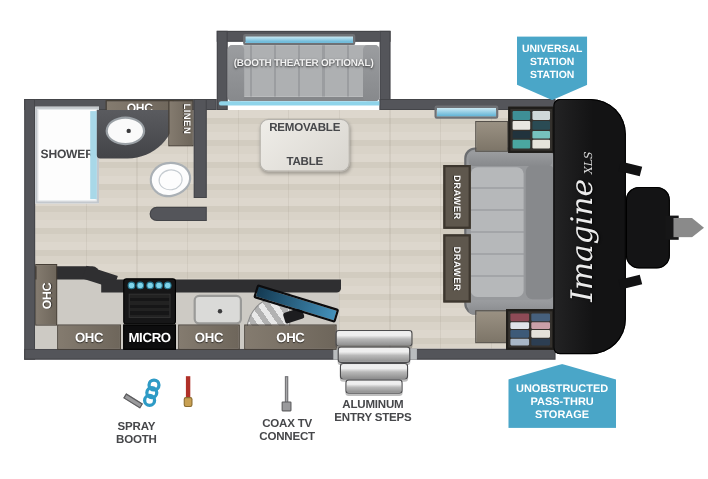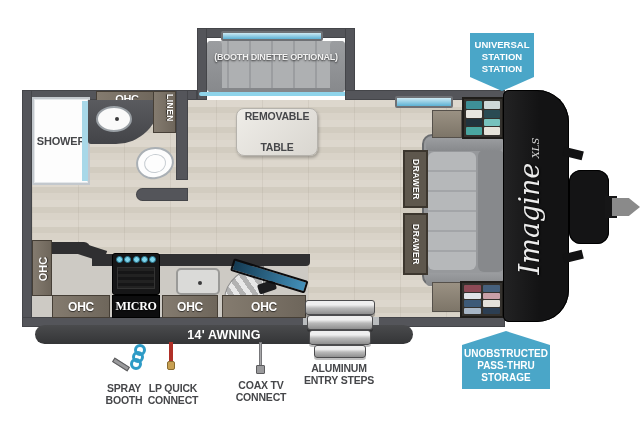--- a/index.html
+++ b/index.html
@@ -38,21 +38,21 @@
 
   <div class="abs wall" style="left:197px;top:28px;width:158px;height:10px;"></div>
   <div class="abs wall" style="left:197px;top:28px;width:10px;height:72px;"></div>
   <div class="abs wall" style="left:345px;top:28px;width:10px;height:72px;"></div>
   <div class="abs win" style="left:221px;top:31px;width:102px;height:10px;"></div>
   <div class="abs couch" style="left:207px;top:41px;width:138px;height:51px;"></div>
   <div class="abs armrest" style="left:207px;top:41px;width:15px;height:51px;"></div>
   <div class="abs armrest" style="left:330px;top:41px;width:15px;height:51px;"></div>
   <div class="abs" style="left:199px;top:92px;width:150px;height:4px;background:#8fd4ea;border-radius:2px;"></div>
   <div class="abs" style="left:196px;top:52px;width:160px;text-align:center;">
-    <div style="color:#f2f2f2;font-weight:bold;font-size:9px;letter-spacing:-0.2px;text-shadow:0 1px 2px rgba(0,0,0,.75);">(BOOTH DINETTE OPTIONAL)</div>
+    <div style="color:#f2f2f2;font-weight:bold;font-size:9px;letter-spacing:-0.2px;text-shadow:0 1px 2px rgba(0,0,0,.75);">(BOOTH THEATER OPTIONAL)</div>
   </div>
 
   <div class="abs wall" style="left:22px;top:90px;width:175px;height:10px;"></div>
   <div class="abs wall" style="left:345px;top:90px;width:160px;height:10px;"></div>
   <div class="abs wall" style="left:22px;top:90px;width:10px;height:237px;"></div>
   <div class="abs wall" style="left:22px;top:317px;width:483px;height:10px;"></div>
   <div class="abs" style="left:303px;top:317px;width:76px;height:10px;background:#b9bcbe;"></div>
   <div class="abs win" style="left:395px;top:96px;width:58px;height:12px;"></div>
 
   <div class="abs" style="left:32px;top:97px;width:58px;height:88px;background:#fdfdfd;border:2px solid #c3c8cd;box-shadow:0 0 0 1px #e4e7ea inset;">
@@ -98,21 +98,21 @@
   </div>
 
   <div class="abs" style="left:224px;top:266px;width:40px;height:34px;border-radius:100% 0 0 0;background:repeating-linear-gradient(55deg,#e8e8e8 0 5px,#b2b2b2 5px 10px);border:1px solid #8a8a8a;"></div>
   <div class="abs" style="left:258px;top:282px;width:18px;height:10px;background:#1d1d1f;transform:rotate(-18deg);border-radius:2px;"></div>
   <div class="abs" style="left:232px;top:258px;width:78px;height:13px;background:linear-gradient(90deg,#143a52,#4390ba);border:2px solid #0c0c0e;border-radius:2px;transform:rotate(17deg);transform-origin:left center;"></div>
 
   <div class="abs wood" style="left:32px;top:240px;width:20px;height:56px;">
     <div style="position:absolute;left:-14px;top:22px;width:48px;text-align:center;transform:rotate(-90deg);color:#fff;font-weight:bold;font-size:11px;text-shadow:0 1px 1px rgba(0,0,0,.6);">OHC</div>
   </div>
   <div class="abs wood wood-label" style="left:52px;top:295px;width:58px;height:23px;">OHC</div>
-  <div class="abs wood-label" style="left:112px;top:295px;width:48px;height:23px;background:#0d0d0e;border:1px solid #000;font-family:Liberation Serif, serif;">MICRO</div>
+  <div class="abs wood-label" style="left:112px;top:295px;width:48px;height:23px;background:#0d0d0e;border:1px solid #000;">MICRO</div>
   <div class="abs wood wood-label" style="left:162px;top:295px;width:56px;height:23px;">OHC</div>
   <div class="abs wood wood-label" style="left:222px;top:295px;width:84px;height:23px;">OHC</div>
 
   <div class="abs" style="left:236px;top:108px;width:82px;height:48px;background:linear-gradient(135deg,#efedE8,#d9d6d0);border:1px solid #b5b2ac;border-radius:8px;box-shadow:1px 2px 3px rgba(0,0,0,.25);display:flex;flex-direction:column;align-items:center;justify-content:center;">
     <div class="dark-label-text" style="font-size:10.5px;text-align:right;">REMOVABLE</div>
     <div class="dark-label-text" style="font-size:10.5px;margin-top:19px;">TABLE</div>
   </div>
 
 
   <div class="abs" style="left:422px;top:134px;width:84px;height:152px;background:#97999c;border:2px solid #6b6d70;border-radius:10px;">
@@ -173,52 +173,45 @@
   <div class="abs" style="left:563px;top:252px;width:20px;height:9px;background:#121213;transform:rotate(-14deg);"></div>
   <div class="abs" style="left:569px;top:170px;width:40px;height:74px;background:#141415;border-radius:12px;box-shadow:0 0 0 1px #000 inset;"></div>
   <div class="abs" style="left:605px;top:196px;width:12px;height:22px;background:#161617;"></div>
   <div class="abs" style="left:612px;top:198px;width:28px;height:18px;background:#8a8a8a;clip-path:polygon(0 0,60% 0,100% 50%,60% 100%,0 100%);"></div>
 
   <div class="abs badge" style="left:470px;top:33px;width:64px;height:58px;background:#4aa6c8;clip-path:polygon(0 0,100% 0,100% 76%,50% 100%,0 76%);padding-top:6px;font-size:9.5px;line-height:1.25;">
     <div>UNIVERSAL</div>
     <div>STATION</div>
     <div>STATION</div>
   </div>
-  <div class="abs badge" style="left:462px;top:331px;width:88px;height:58px;background:#4aa6c8;clip-path:polygon(0 24%,50% 0,100% 24%,100% 100%,0 100%);padding-top:17px;font-size:10px;line-height:1.2;">
+  <div class="abs badge" style="left:462px;top:331px;width:98px;height:58px;background:#4aa6c8;clip-path:polygon(0 24%,50% 0,100% 24%,100% 100%,0 100%);padding-top:17px;font-size:10px;line-height:1.2;">
     <div>UNOBSTRUCTED</div>
     <div>PASS-THRU</div>
     <div>STORAGE</div>
   </div>
 
-  <div class="abs" style="left:35px;top:325px;width:378px;height:19px;background:linear-gradient(180deg,#4a4b4d,#343537);border-radius:10px;display:flex;align-items:center;justify-content:center;">
-    <span style="color:#fff;font-weight:bold;font-size:12.5px;letter-spacing:0.2px;">14' AWNING</span>
-  </div>
 
   <div class="abs step" style="left:305px;top:300px;width:70px;height:15px;"></div>
   <div class="abs step" style="left:307px;top:315px;width:66px;height:15px;"></div>
   <div class="abs step" style="left:309px;top:330px;width:62px;height:15px;"></div>
   <div class="abs step" style="left:314px;top:345px;width:52px;height:13px;"></div>
 
   <div class="abs" style="left:126px;top:344px;width:26px;height:26px;">
     <span class="abs" style="left:8px;top:0;width:12px;height:12px;border:3px solid #2e9bc6;border-radius:50%;"></span>
     <span class="abs" style="left:6px;top:7px;width:12px;height:12px;border:3px solid #2e9bc6;border-radius:50%;"></span>
     <span class="abs" style="left:4px;top:14px;width:12px;height:12px;border:3px solid #2e9bc6;border-radius:50%;"></span>
   </div>
   <div class="abs" style="left:112px;top:362px;width:18px;height:5px;background:#9a9a9c;border:1px solid #5c5c5e;transform:rotate(32deg);"></div>
   <div class="abs dark-label-text" style="left:96px;top:383px;width:56px;font-size:10.5px;">
     <div>SPRAY</div>
     <div>BOOTH</div>
   </div>
 
   <div class="abs" style="left:169px;top:342px;width:4px;height:20px;background:#b03028;"></div>
   <div class="abs" style="left:167px;top:361px;width:8px;height:9px;background:#c8a052;border:1px solid #8a6c30;border-radius:2px;"></div>
-  <div class="abs dark-label-text" style="left:141px;top:383px;width:64px;font-size:10.5px;">
-    <div>LP QUICK</div>
-    <div>CONNECT</div>
-  </div>
 
   <div class="abs" style="left:259px;top:342px;width:3px;height:25px;background:#a8a8aa;border:1px solid #77777a;"></div>
   <div class="abs" style="left:256px;top:365px;width:9px;height:9px;background:#9a9a9c;border:1px solid #5c5c5e;border-radius:1px;"></div>
   <div class="abs dark-label-text" style="left:231px;top:380px;width:60px;font-size:10.5px;">
     <div>COAX TV</div>
     <div>CONNECT</div>
   </div>
 
   <div class="abs dark-label-text" style="left:298px;top:363px;width:82px;font-size:10.5px;">
     <div>ALUMINUM</div>

